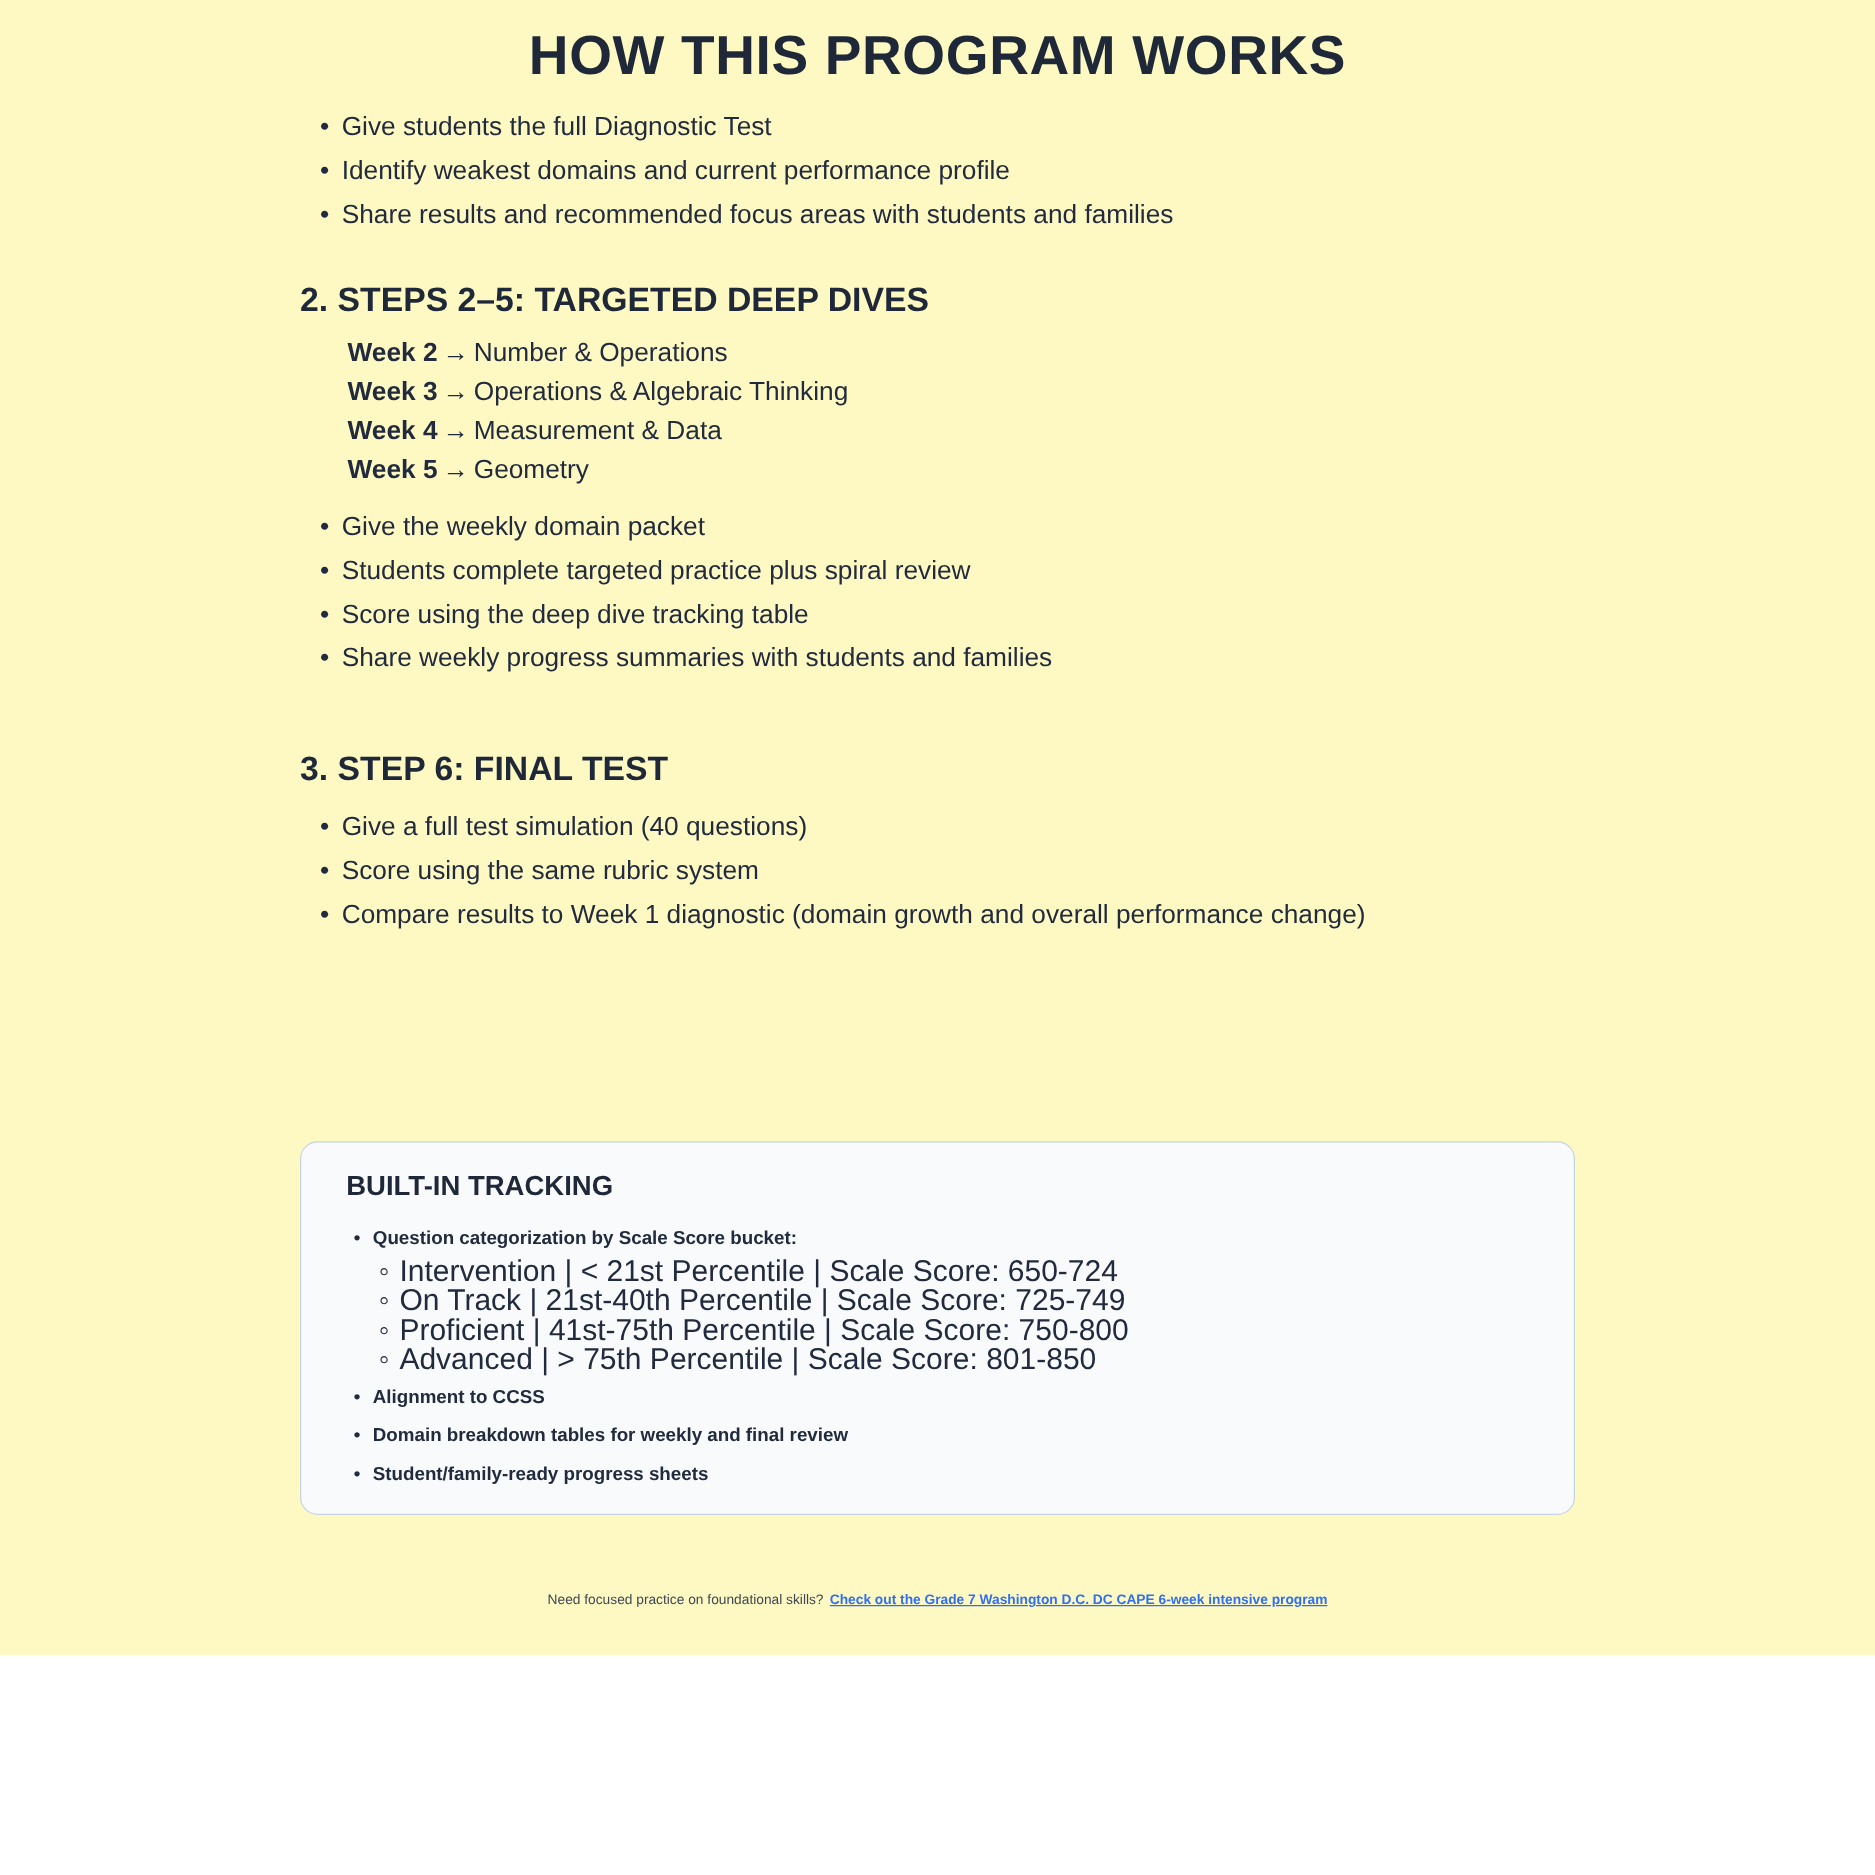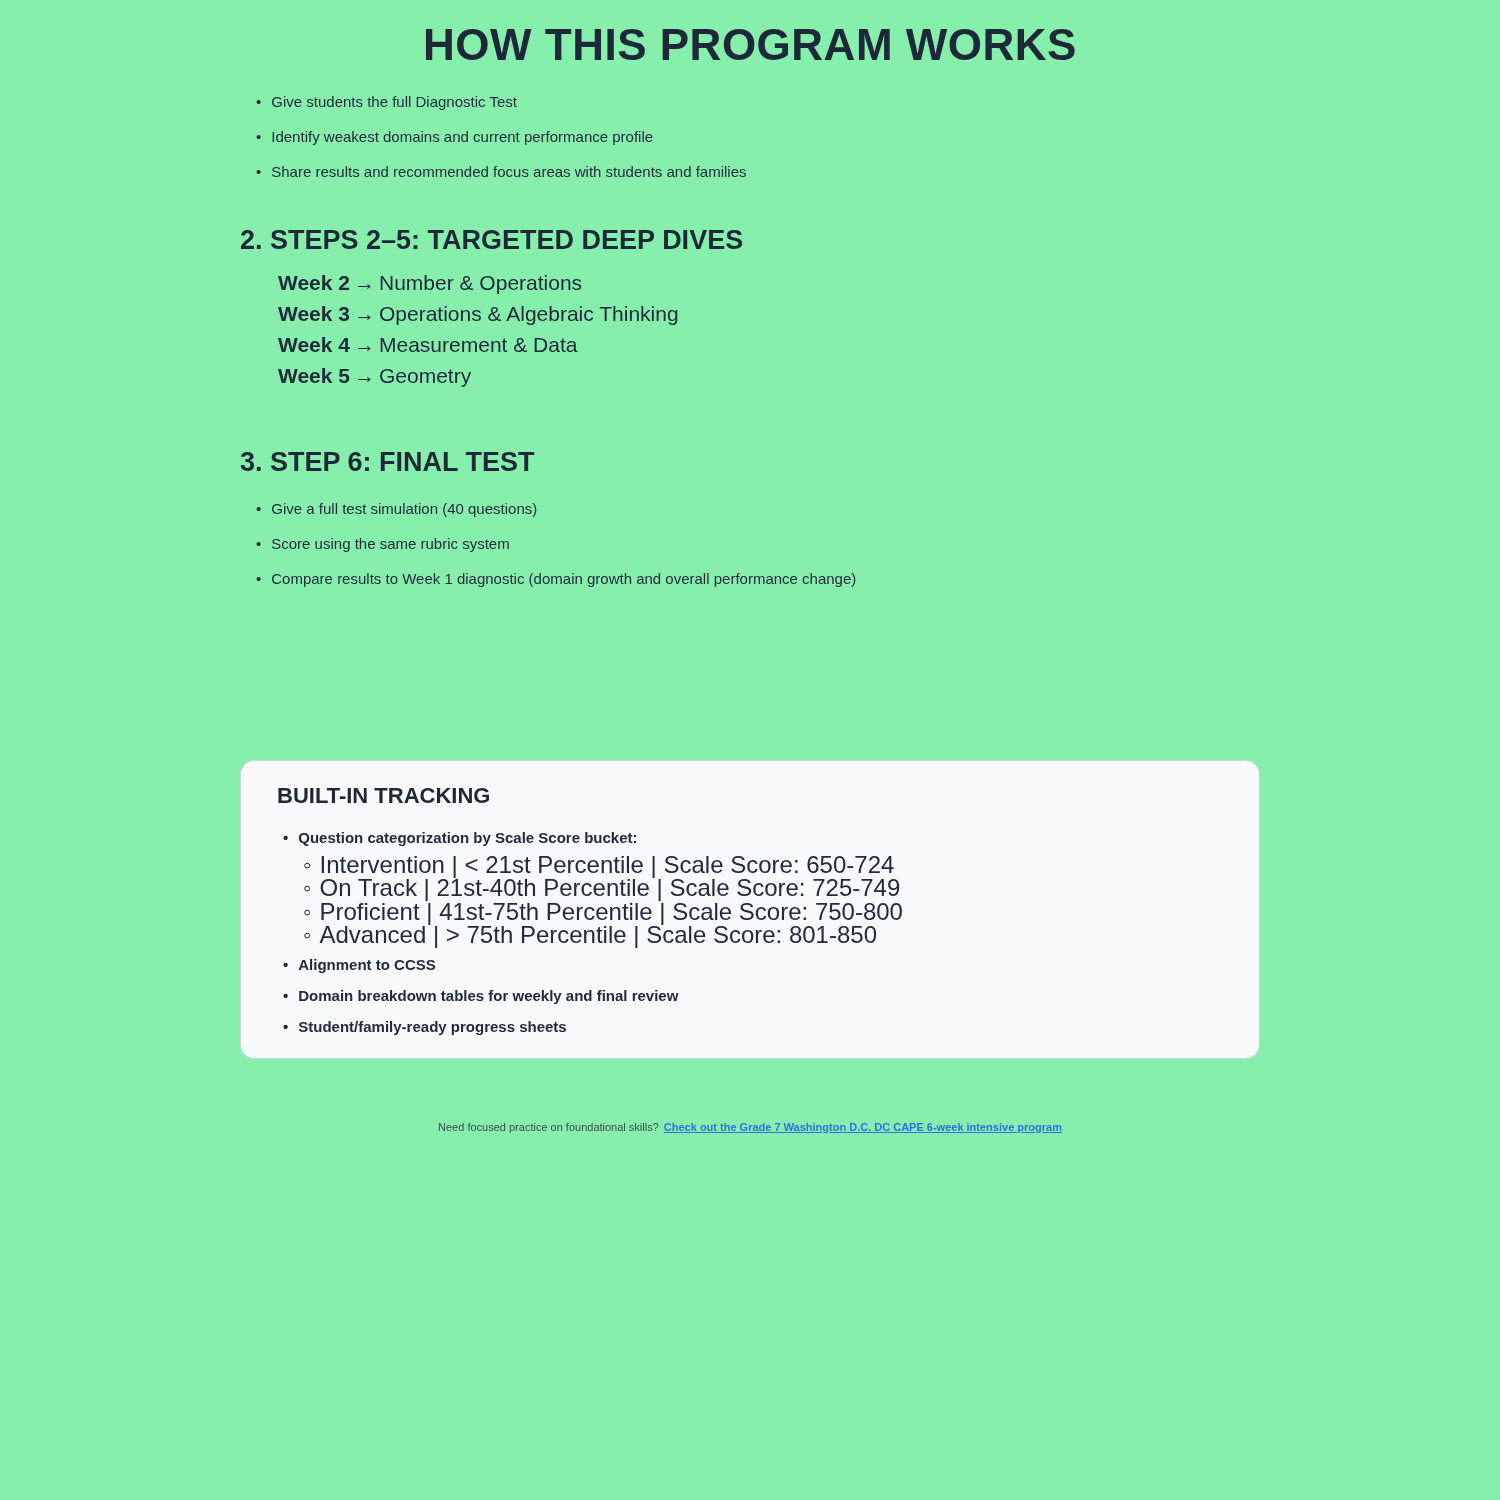--- a/index.html
+++ b/index.html
@@ -5,23 +5,23 @@
   * { box-sizing: border-box; }
   html, body {
     margin: 0;
     padding: 0;
     background: #ffffff;
     font-family: "Liberation Sans", sans-serif;
     color: #212b3d;
   }
   .page {
     width: 1500px;
-    height: 1500px;
+    height: 1324px;
     position: relative;
-    background: #86efac;
+    background: #fef9c3;
     overflow: hidden;
   }
   .page-title {
     padding-top: 20px;
     text-align: center;
     font-size: 44px;
     font-weight: bold;
     line-height: 1.15;
     color: #1e2838;
     letter-spacing: 0.5px;
@@ -40,21 +40,21 @@
   .sec1 h2 { margin-top: 133px; }
   .sec2 h2 { margin-top: 35px; }
   .sec3 h2 { margin-top: 55px; }
 
   ul.bullets {
     list-style: none;
     margin: 13px 0 0 16px;
     padding: 0;
   }
   ul.bullets > li {
-    font-size: 15px;
+    font-size: 21px;
     line-height: 35px;
     color: #212b3d;
   }
   ul.bullets > li::before {
     content: "\2022";
     margin-right: 10px;
   }
 
   .weeks {
     margin: 11px 0 0 38px;
@@ -150,20 +150,26 @@
         <div class="week-row">
           <span class="week-label">Week 3</span><span class="arrow">→</span><span>Operations &amp; Algebraic Thinking</span>
         </div>
         <div class="week-row">
           <span class="week-label">Week 4</span><span class="arrow">→</span><span>Measurement &amp; Data</span>
         </div>
         <div class="week-row">
           <span class="week-label">Week 5</span><span class="arrow">→</span><span>Geometry</span>
         </div>
       </div>
+      <ul class="bullets">
+        <li>Give the weekly domain packet</li>
+        <li>Students complete targeted practice plus spiral review</li>
+        <li>Score using the deep dive tracking table</li>
+        <li>Share weekly progress summaries with students and families</li>
+      </ul>
     </section>
 
     <section class="sec3">
       <h2 class="section-heading">3. STEP 6: FINAL TEST</h2>
       <ul class="bullets">
         <li>Give a full test simulation (40 questions)</li>
         <li>Score using the same rubric system</li>
         <li>Compare results to Week 1 diagnostic (domain growth and overall performance change)</li>
       </ul>
     </section>

